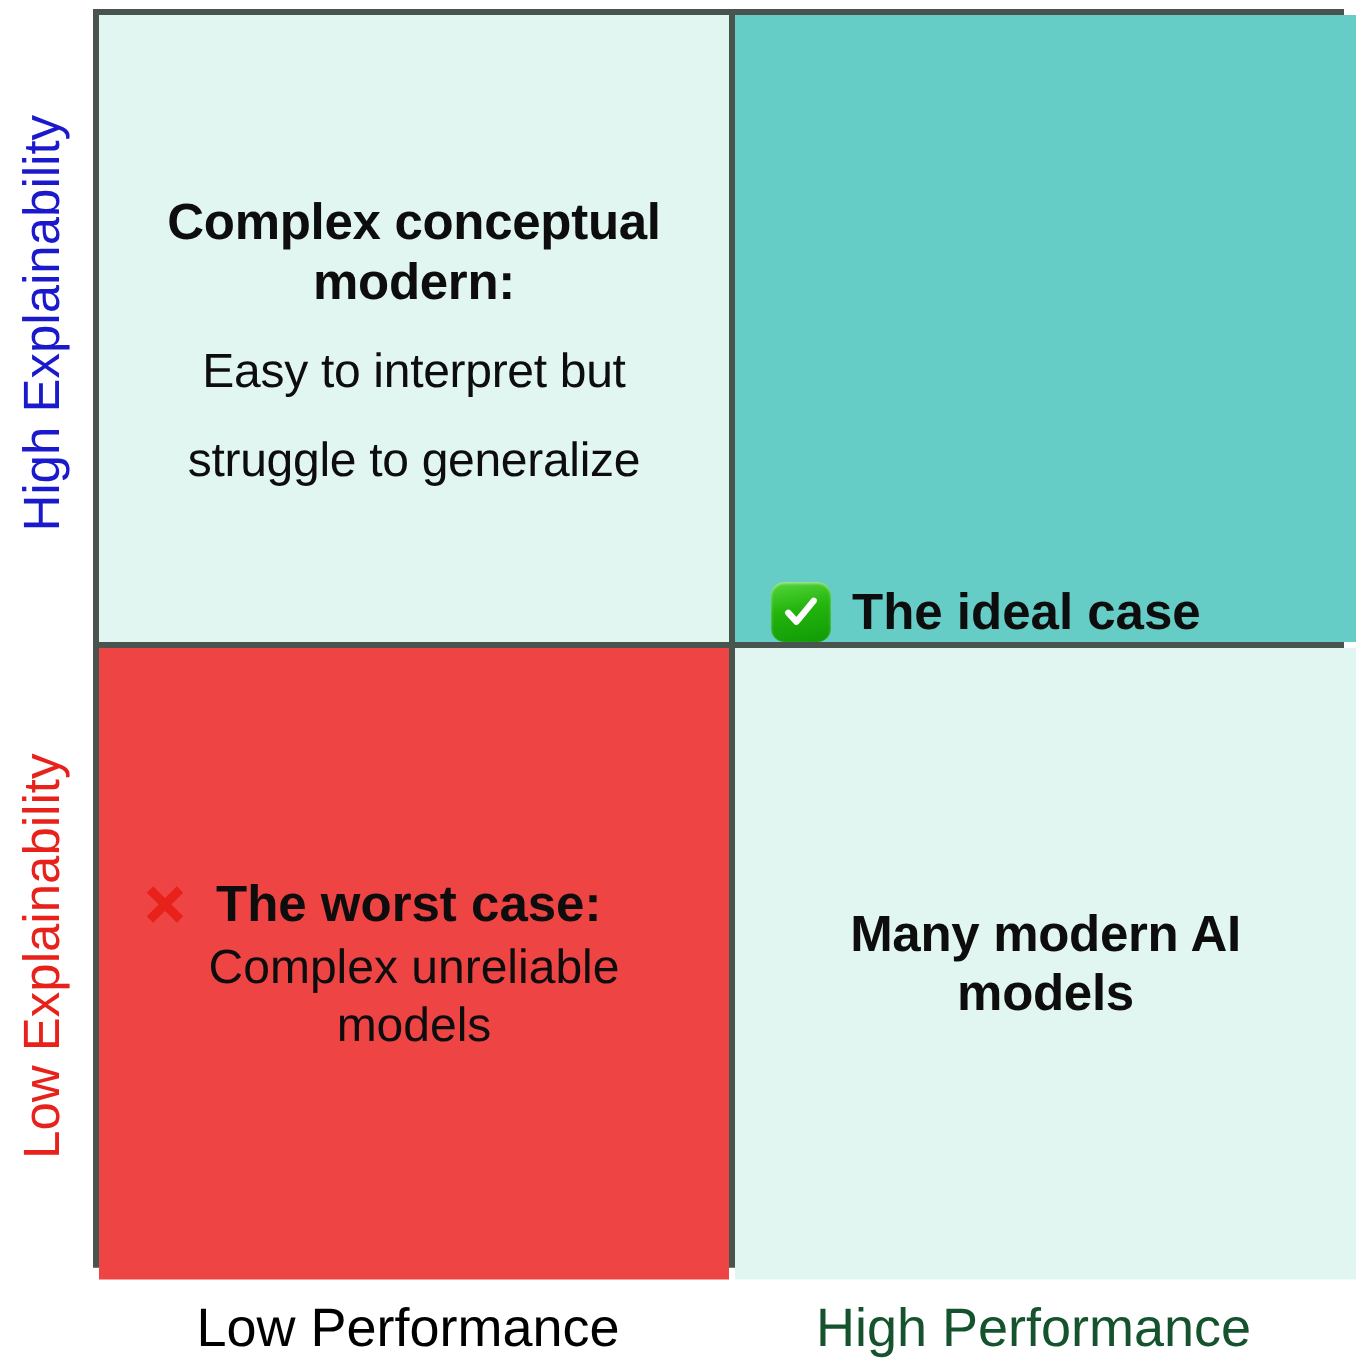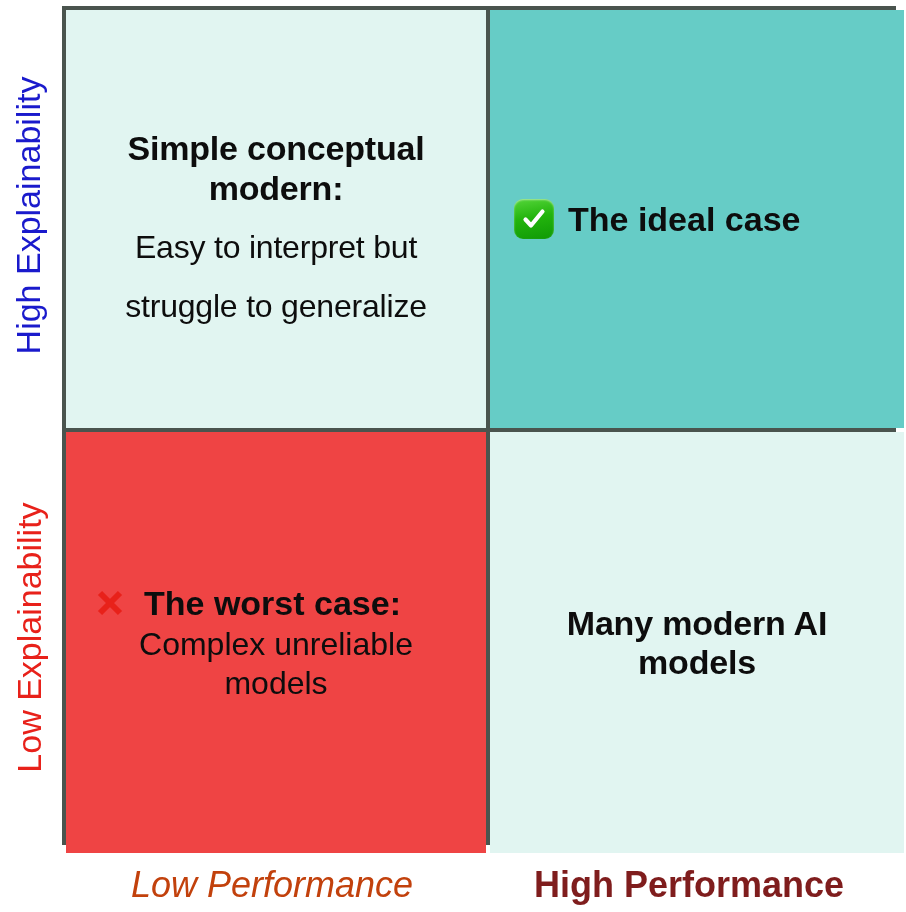--- a/index.html
+++ b/index.html
@@ -41,21 +41,21 @@
     position: relative;
     display: flex;
     flex-direction: column;
     align-items: center;
     justify-content: flex-start;
     box-sizing: border-box;
     overflow: hidden;
   }
 
   .q-tl { background: #e1f5f1; padding-top: 118px; }
-  .q-tr { background: #66ccc6; justify-content: center; padding-top: 0; }
+  .q-tr { background: #66ccc6; justify-content: flex-end; padding-top: 0; }
   .q-bl { background: #ef4444; justify-content: center; }
   .q-br { background: #e1f5f1; justify-content: center; }
 
   .q-line {
     text-align: center;
     color: #0d0d0d;
     line-height: 1.13;
     letter-spacing: -0.2px;
     width: 100%;
     padding: 0 26px;
@@ -134,39 +134,39 @@
     position: absolute;
     top: 862px;
     height: 46px;
     display: flex;
     align-items: center;
     justify-content: center;
     font-size: 36px;
     font-weight: normal;
     white-space: nowrap;
   }
-  #x-low  { left: 62px;  width: 420px; color: #c2410c; font-style: italic; }
-  #x-high { left: 482px; width: 414px; color: #7f1d1d; font-weight: bold; }
+  #x-low  { left: 62px;  width: 420px; color: #000000; }
+  #x-high { left: 482px; width: 414px; color: #14532d; }
 </style>
 </head>
 <body>
 
 <div id="canvas">
 
   <div class="y-label" id="y-high">
     <span>High Explainability</span>
   </div>
   <div class="y-label" id="y-low">
     <span>Low Explainability</span>
   </div>
 
   <div id="matrix">
 
     <div class="quadrant q-tl">
-      <div class="q-line headline">Simple conceptual</div>
+      <div class="q-line headline">Complex conceptual</div>
       <div class="q-line headline">modern:</div>
       <div class="q-line subline">Easy to interpret but</div>
       <div class="q-line subline">struggle to generalize</div>
     </div>
 
     <div class="quadrant q-tr">
       <div class="icon-row">
         <span class="check-icon">
           <svg width="28" height="28" viewBox="0 0 28 28" aria-hidden="true">
             <path d="M5.5 14.5 L11 20.5 L22.5 6.5" fill="none" stroke="#ffffff" stroke-width="4.2" stroke-linecap="round" stroke-linejoin="round"></path>

